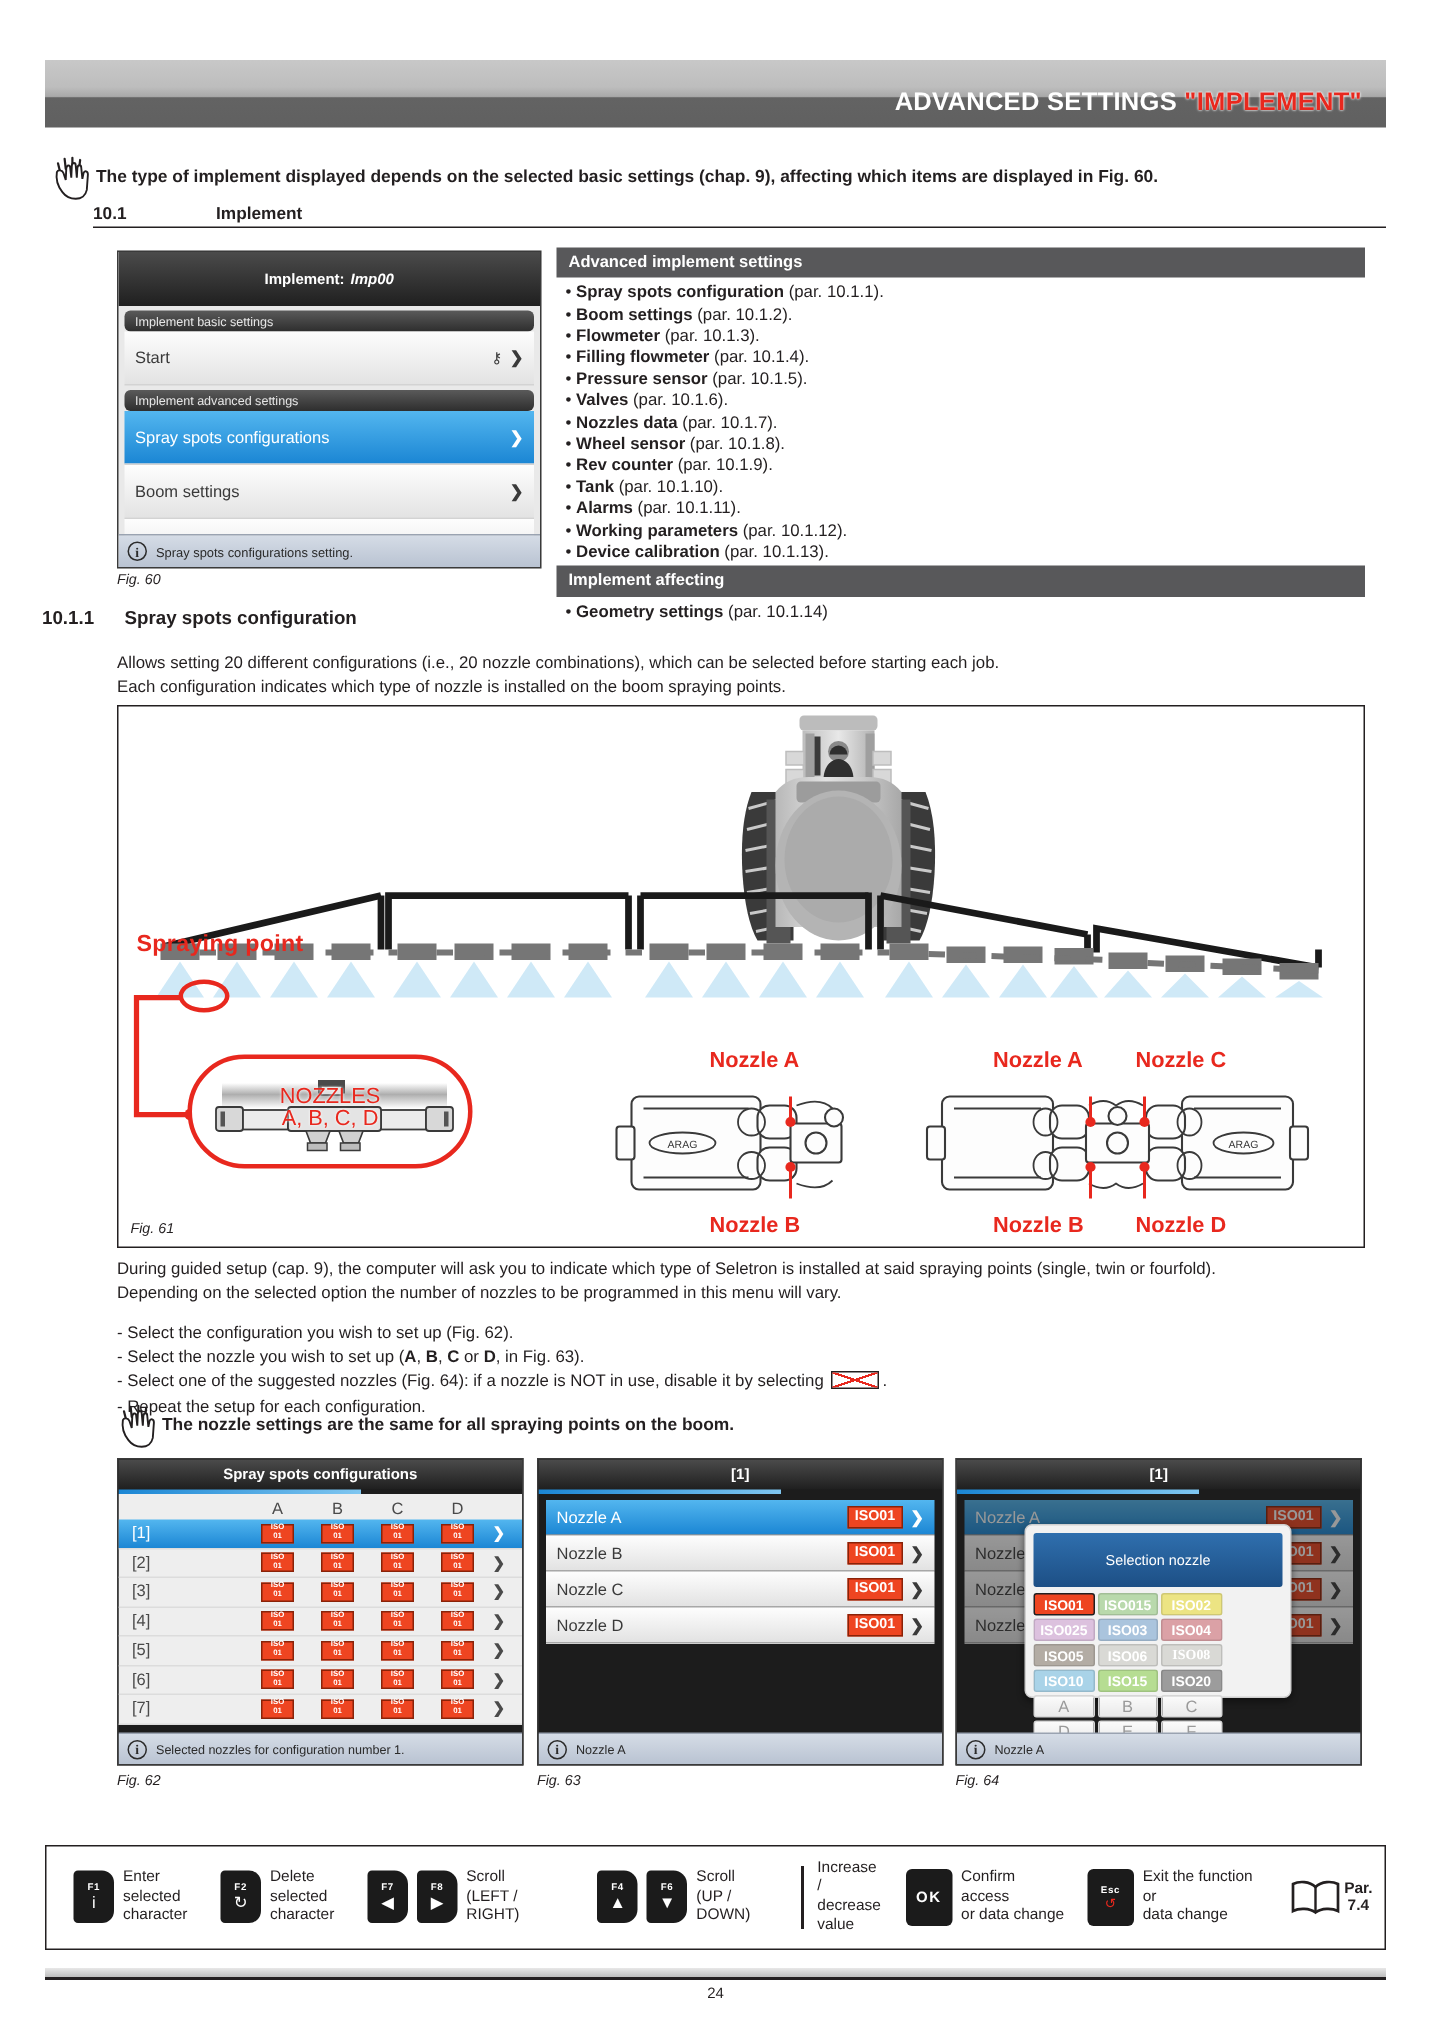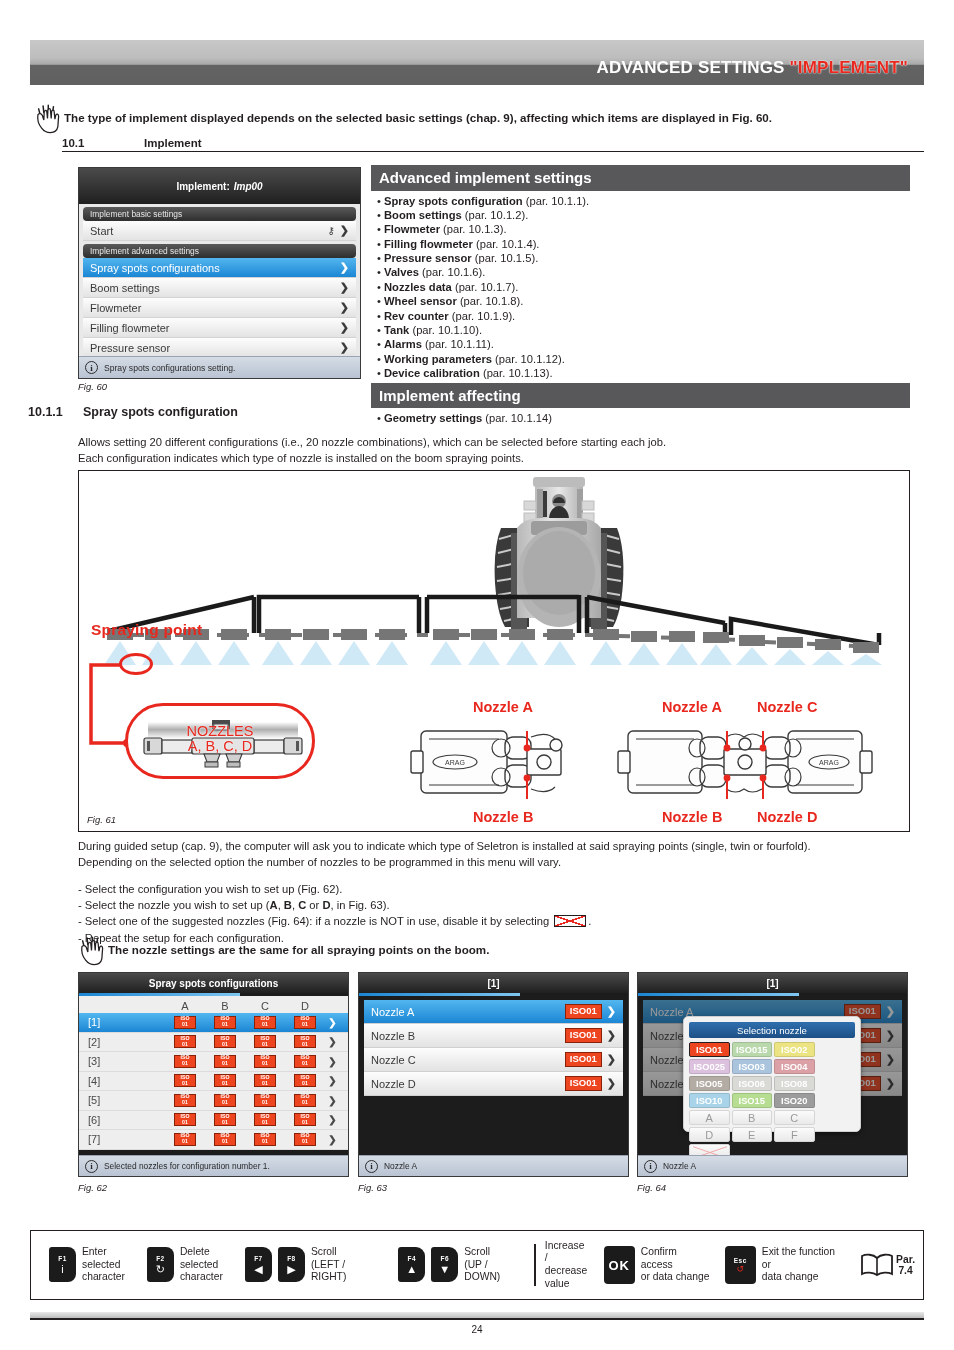--- a/index.html
+++ b/index.html
@@ -58,21 +58,21 @@
     font-size:10px; font-weight:bold;
   }
   .dev-title .ital{ font-style:italic; font-weight:bold; margin-left:4px;}
   .dev-grouphdr{
     margin:3px 4px 0 4px; height:14px; border-radius:4px;
     background:linear-gradient(to bottom,#5a5a5a,#2e2e2e);
     color:#e6e6e6; font-size:8.4px; display:flex; align-items:center;
     padding-left:7px;
   }
   .dev-row{
-    height:20px; background:linear-gradient(to bottom,#fdfdfd,#e3e3e3);
+    height:36px; background:linear-gradient(to bottom,#fdfdfd,#e3e3e3);
     margin:0 4px; display:flex; align-items:center; justify-content:space-between;
     padding:0 7px; color:#3a3a3a; font-size:11px;
     border-bottom:1px solid #d3d3d3;
   }
   .dev-row.sel{
     background:linear-gradient(to bottom,#53b6ef,#1b86d4);
     color:#ffffff;
   }
   .dev-row .chev{ font-weight:bold; font-size:11px;}
   .dev-row .keyicon{ font-size:10px; margin-right:5px;}
@@ -85,21 +85,21 @@
   .info-i{
     width:13px;height:13px;border-radius:50%;border:1.6px solid #2b2b2b;
     display:flex;align-items:center;justify-content:center;font-size:9px;font-weight:bold;
     font-family:"Liberation Serif", serif;
   }
   .figcap{ position:absolute; font-size:9.5px; font-style:italic; color:#231f20;}
 
   
   .rpanel{ position:absolute; left:371px; top:165px; width:539px;}
   .rhdr{
-    background:#58585a; color:#fff; font-size:15px; font-weight:bold;
+    background:#58585a; color:#fff; font-size:11px; font-weight:bold;
     padding:3px 8px; line-height:1.3;
   }
   .rlist{ padding:3px 6px 2px 6px; }
   .rlist li{ list-style:none; font-size:11.2px; line-height:1.285; }
   .rlist li b{ font-weight:bold; }
   .rlist li .par{ font-weight:normal; }
   .rlist{ margin:0; }
   ul.rlist{ padding-left:6px; }
   ul.rlist li:before{ content:"• "; }
 
@@ -214,21 +214,21 @@
   }
   .chv{ font-weight:bold; font-size:11px;}
 
   
   .dlg{
     position:absolute; left:45px; top:43px; width:178px; height:116px;
     background:#f2f2f2; border:1px solid #cfcfcf; border-radius:5px;
     box-shadow:0 2px 5px rgba(0,0,0,.45); padding:5px;
   }
   .dlg-title{
-    height:16px; background:linear-gradient(to bottom,#2f6fae,#1d4f85);
+    height:36px; background:linear-gradient(to bottom,#2f6fae,#1d4f85);
     color:#fff; font-size:9.6px; display:flex;align-items:center;justify-content:center;
     border-radius:2px;
   }
   .dlg-grid{ display:flex; flex-wrap:wrap; gap:2px; margin-top:4px;}
   .nchip{
     width:40.5px; height:15px; display:flex;align-items:center;justify-content:center;
     font-size:9.3px; font-weight:bold; border-radius:2px; border:1px solid rgba(0,0,0,.12);
   }
   .lchip{
     width:40.5px; height:15px; display:flex;align-items:center;justify-content:center;
@@ -255,21 +255,21 @@
     color:#fff;
   }
   .fkey .fnum{ font-size:6.5px; font-weight:bold; letter-spacing:.4px; line-height:7px;}
   .fkey .fg{ font-size:11px; line-height:11px; margin-top:2px;}
   .fkey.arrowkey{ border-radius:3px 9px 9px 3px; }
   .keytxt{ font-size:10.3px; line-height:1.22; color:#231f20;}
   .vline{ width:1.5px; height:42px; background:#231f20; margin:0 9px;}
   .okkey{
     width:31px;height:38px;background:#1b1b1b;border-radius:4px;
     display:flex;align-items:center;justify-content:center;color:#fff;
-    font-size:13px;font-weight:bold;letter-spacing:1px; flex:0 0 auto;
+    font-size:10px;font-weight:bold;letter-spacing:1px; flex:0 0 auto;
   }
   .esckey{
     width:31px;height:38px;background:#1b1b1b;border-radius:4px;
     display:flex;flex-direction:column;align-items:center;justify-content:center;color:#fff;
     flex:0 0 auto;
   }
   .esckey .et{font-size:6.5px;font-weight:bold;letter-spacing:.5px;}
   .esckey .eb{font-size:9px;color:#e8281e;line-height:10px;}
   .bookkey{ display:flex;flex-direction:row;align-items:center;gap:2px;}
   .bookkey .pt{ font-size:10.3px; font-weight:bold; text-align:center; line-height:1.1;}
@@ -928,21 +928,21 @@
     <div class="dlg-title">Selection nozzle</div>
     <div class="dlg-grid">
       <span class="nchip" style="background:#ee4521;color:#fff;border:1.5px solid #231f20;">ISO01</span>
       <span class="nchip" style="background:#b9d9ac;color:#fff;">ISO015</span>
       <span class="nchip" style="background:#ece483;color:#fff;">ISO02</span>
       <span class="nchip" style="background:#dcc1de;color:#fff;">ISO025</span>
       <span class="nchip" style="background:#aac4dd;color:#fff;">ISO03</span>
       <span class="nchip" style="background:#dba1a6;color:#fff;">ISO04</span>
       <span class="nchip" style="background:#b3aca4;color:#fff;">ISO05</span>
       <span class="nchip" style="background:#d9d9d5;color:#fff;">ISO06</span>
-      <span class="nchip" style="background:#d9d9d5;color:#fff;">ISO08</span>
+      <span class="nchip" style="background:#d9d9d5;color:#fff;font-family:Liberation Serif, serif;">ISO08</span>
       <span class="nchip" style="background:#a9d3e8;color:#fff;">ISO10</span>
       <span class="nchip" style="background:#b6dd92;color:#fff;">ISO15</span>
       <span class="nchip" style="background:#9c9c9c;color:#fff;">ISO20</span>
       <span class="lchip">A</span>
       <span class="lchip">B</span>
       <span class="lchip">C</span>
       <span class="lchip">D</span>
       <span class="lchip">E</span>
       <span class="lchip">F</span>
       <span class="lchip xchip">

